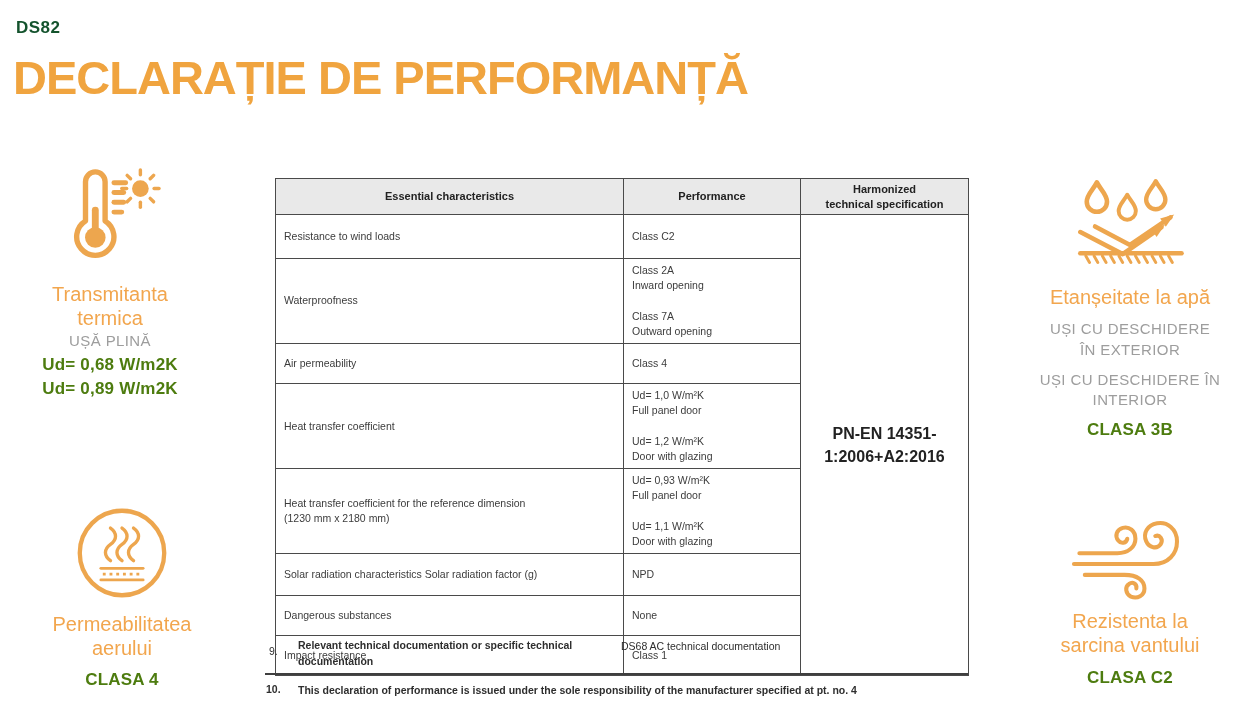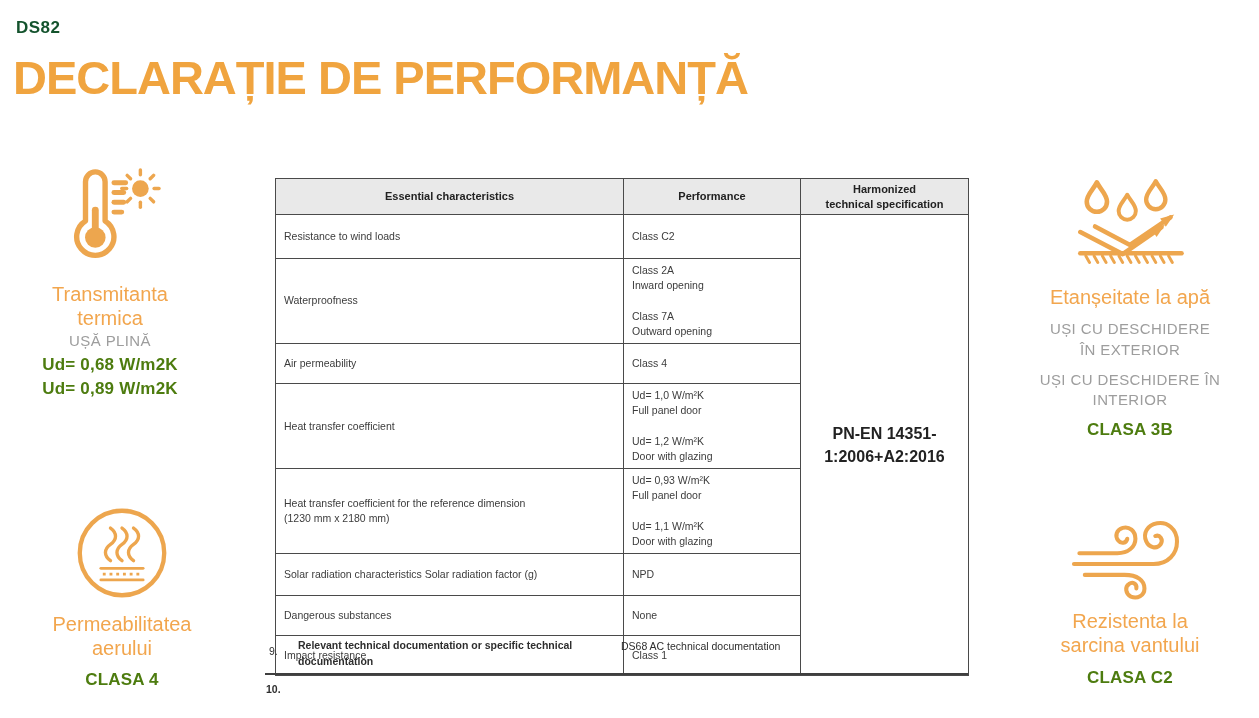--- a/index.html
+++ b/index.html
@@ -244,16 +244,17 @@
 
   <div class="notes">
     <div class="note-row note-9">
       <span class="note-num">9.</span>
       <span class="note-label">Relevant technical documentation or specific technical documentation</span>
       <span class="note-value">DS68 AC technical documentation</span>
     </div>
     <div class="note-divider"></div>
     <div class="note-row note-10">
       <span class="note-num">10.</span>
+      <span class="note-label">This declaration of performance is issued under the sole responsibility of the manufacturer specified at pt. no. 4</span>
     </div>
   </div>
 
 </div>
 
 </body></html>

